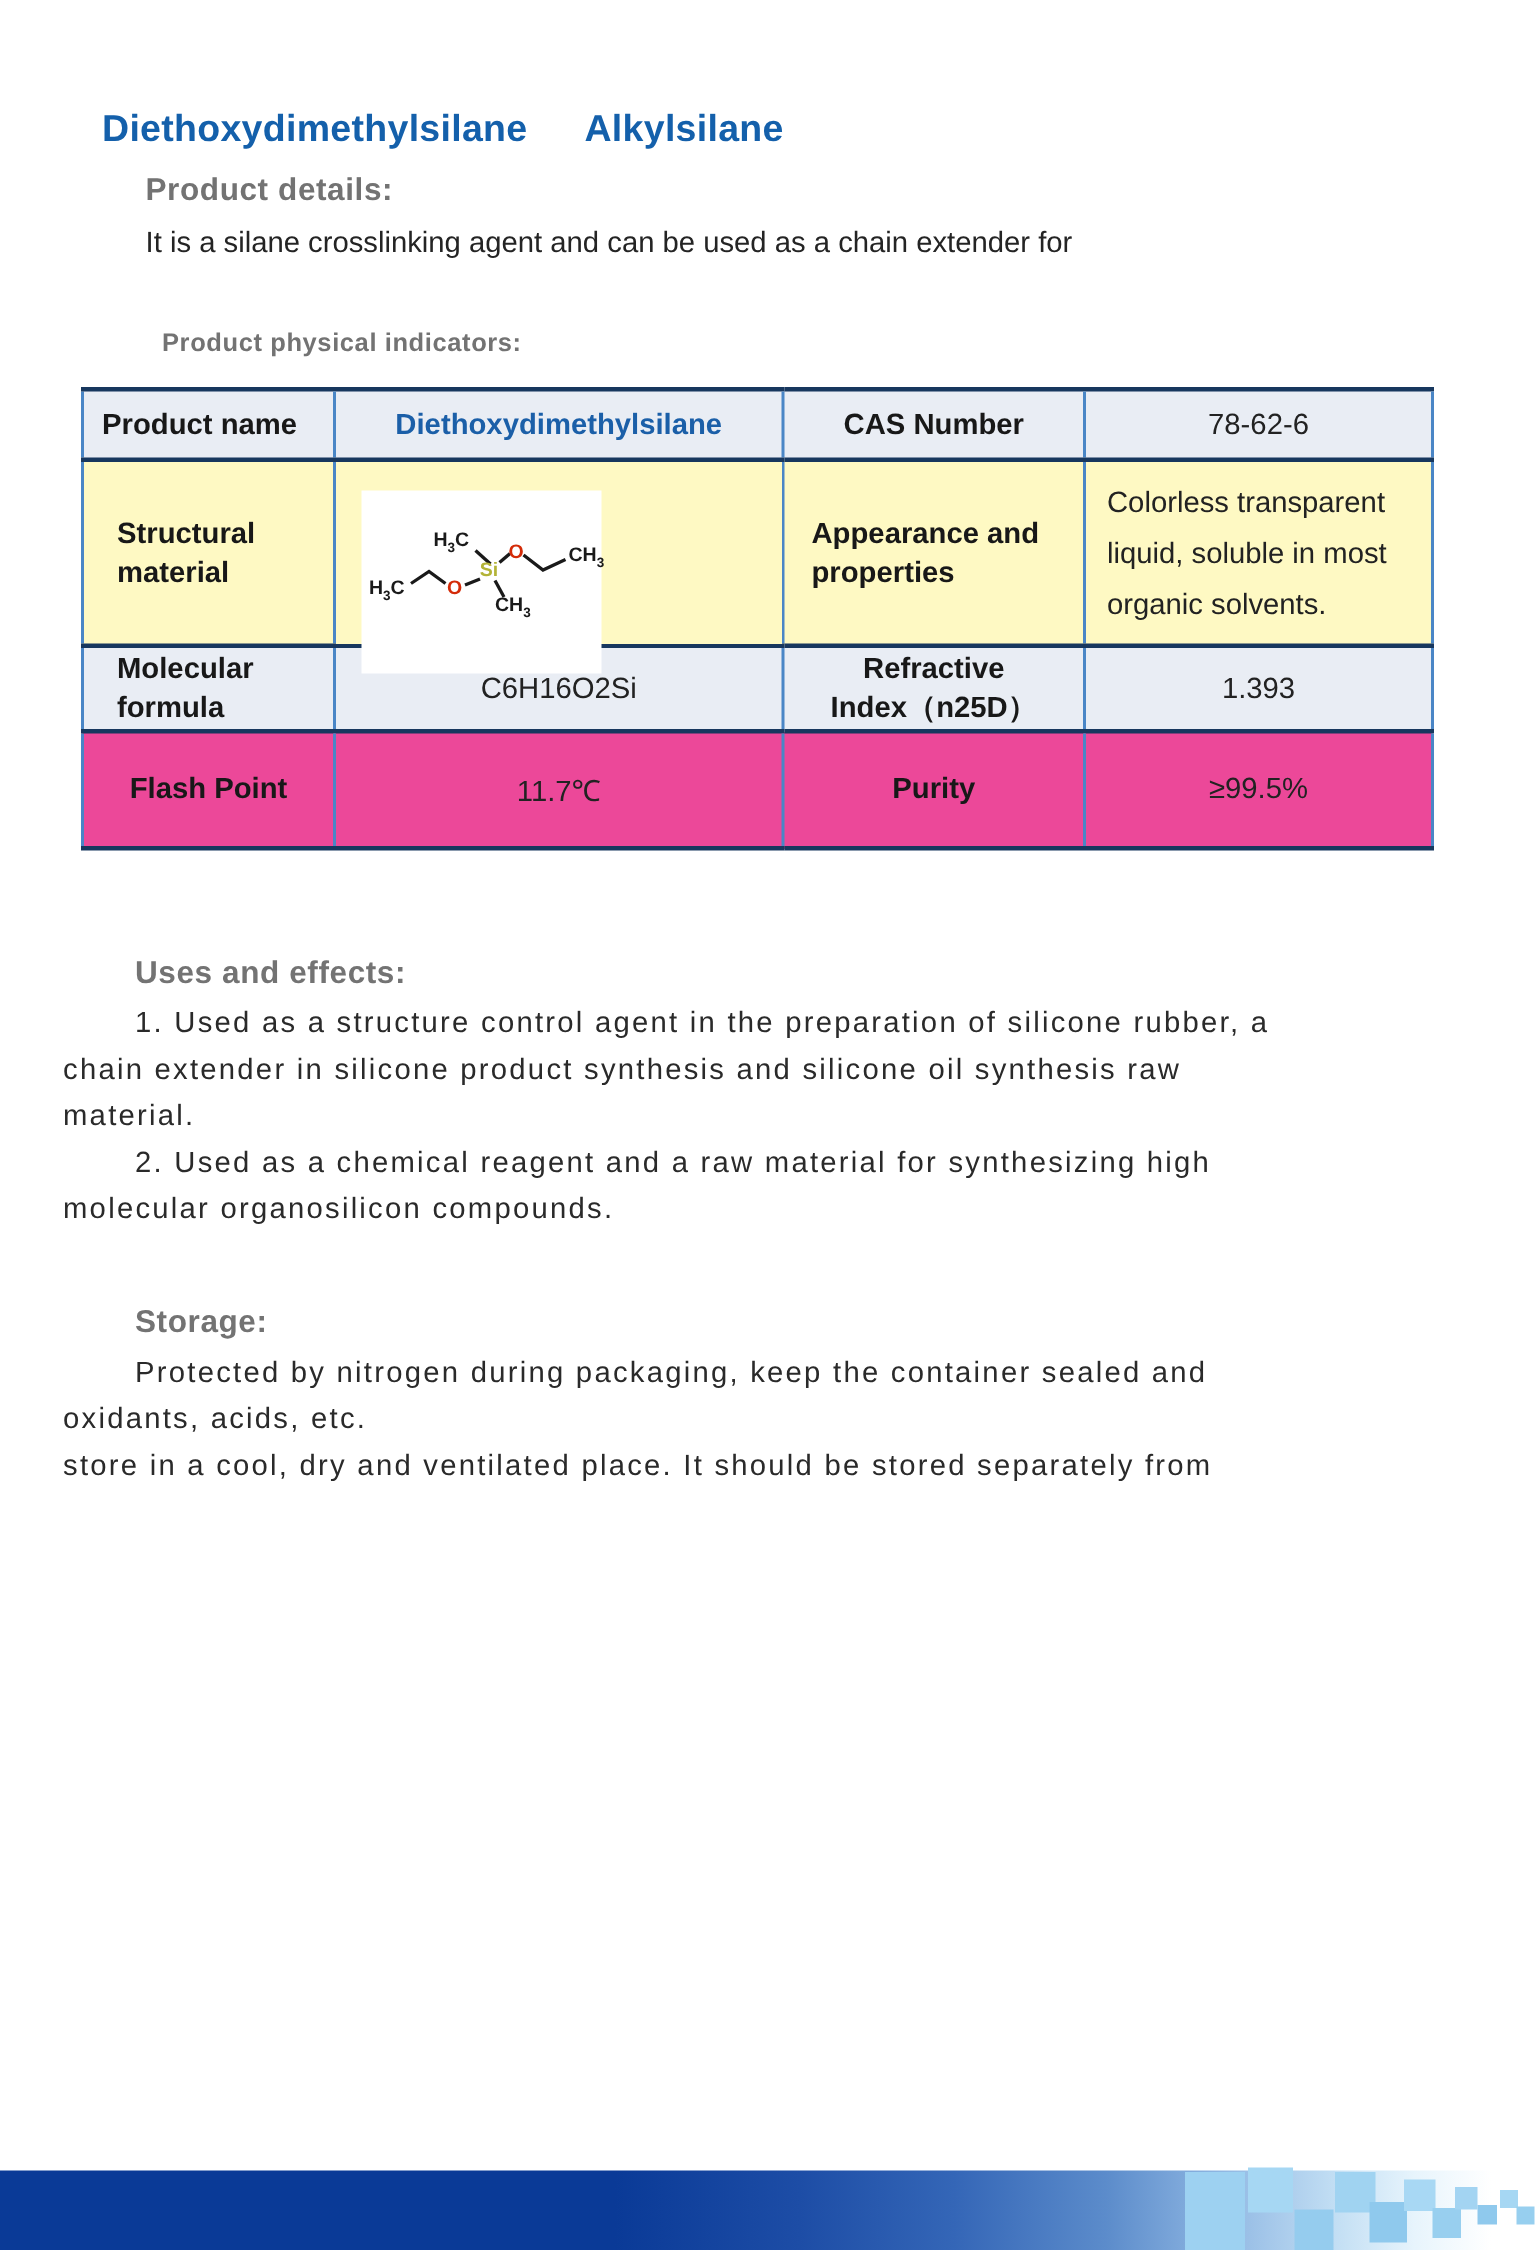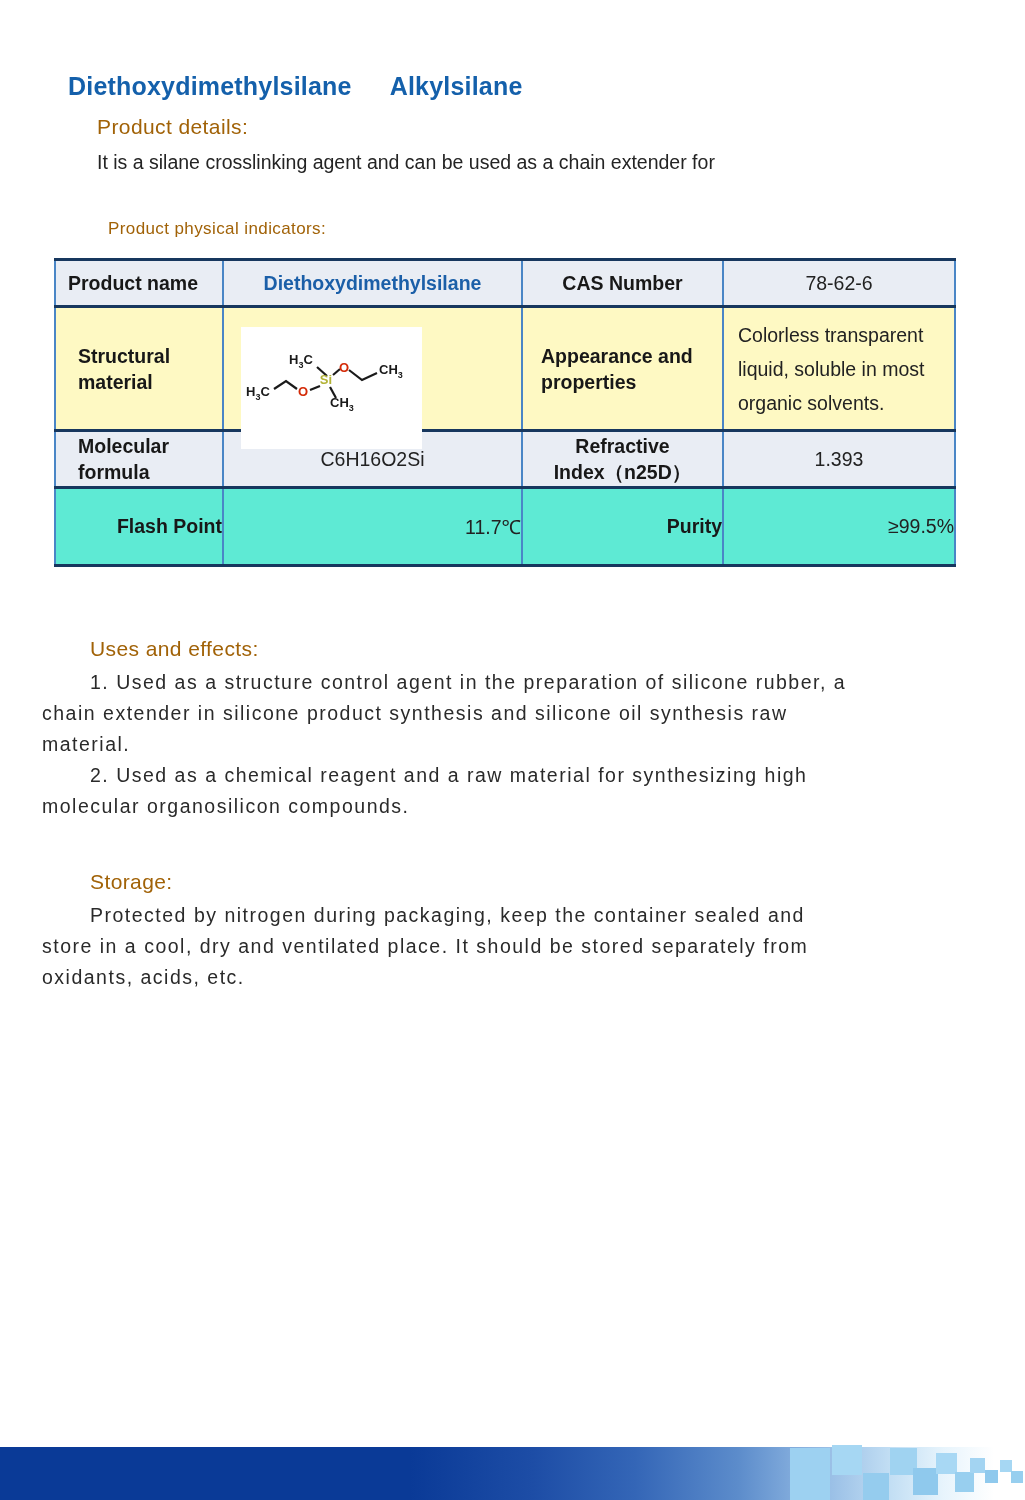--- a/index.html
+++ b/index.html
@@ -17,21 +17,21 @@
   .doc-title {
     left: 68px; top: 72px;
     font-size: 25px; font-weight: bold;
     color: #1460ab; letter-spacing: 0.2px;
     white-space: nowrap;
   }
   .doc-title .word1 { margin-right: 38px; }
 
   
   .h2 {
-    font-size: 21px; font-weight: normal; color: #a16207;
+    font-size: 21px; font-weight: bold; color: #737373;
     letter-spacing: 0.4px; white-space: nowrap;
   }
   .h-details { left: 97px; top: 115px; }
   .h-indicators { left: 108px; top: 219px; font-size: 17px; }
   .h-uses { left: 90px; top: 637px; }
   .h-storage { left: 90px; top: 870px; }
 
   
   .para { font-size: 19.5px; line-height: 32px; color: #242424; }
   .p-details { left: 57px; top: 146px; width: 820px; }
@@ -52,36 +52,36 @@
   .spec-table td {
     border-left: 2px solid #4a86c6;
     border-right: 2px solid #4a86c6;
     border-top: 3px solid #17375e;
     border-bottom: 3px solid #17375e;
     padding: 0; vertical-align: middle;
     overflow: visible;
   }
   .spec-table tr.row-light td { background: #e9edf4; }
   .spec-table tr.row-dark td { background: #fef9c3; }
-  .spec-table tr.row-last td { background: #5eead4; text-align: right; }
+  .spec-table tr.row-last td { background: #ec4899; }
   .lbl { font-weight: bold; color: #181818; }
   .val { color: #222222; }
   .cell-center { text-align: center; }
   .pad-l { padding-left: 22px !important; text-align: left; }
   .pad-l-sm { padding-left: 12px !important; text-align: left; }
   .pad-l-md { padding-left: 18px !important; text-align: left; }
   .product-name-val { color: #1b5fa8; font-weight: bold; }
   .appearance-val { line-height: 34px; padding-left: 14px !important; padding-right: 6px !important; text-align: left; }
   .two-line { line-height: 26px; }
 
   
   .structure-cell { position: relative; }
   .structure-box {
     position: absolute; left: 17px; top: 19px;
-    width: 181px; height: 122px;
+    width: 160px; height: 122px;
     background: #ffffff; z-index: 3;
   }
   .structure-box svg { display: block; }
 
   
   .footer-bar {
     left: 0; top: 1447px; width: 1025px; height: 53px;
     background: linear-gradient(90deg,
       #0a3a97 0%, #0a3a97 40%, #1d4da6 52%, #3466b7 62%,
       #5c8ccb 72%, #93bae4 80%, #c3dff4 87%, #e7f4fc 92%, #ffffff 97%);
@@ -170,22 +170,22 @@
   <div>material.</div>
 </div>
 <div class="abs para para-wide p-uses2">
   <div class="line-first">2. Used as a chemical reagent and a raw material for synthesizing high</div>
   <div>molecular organosilicon compounds.</div>
 </div>
 
 <div class="abs h2 h-storage">Storage:</div>
 <div class="abs para para-wide p-storage">
   <div class="line-first">Protected by nitrogen during packaging, keep the container sealed and</div>
+  <div>oxidants, acids, etc.</div>
   <div>store in a cool, dry and ventilated place. It should be stored separately from</div>
-  <div>oxidants, acids, etc.</div>
 </div>
 
 <div class="abs footer-bar"></div>
 <div class="abs footer-pixels">
     <div class="pixel" style="left: 790px; top: 1448px; width: 40px; height: 52px; background: rgb(157, 209, 241);"></div>
     <div class="pixel" style="left: 832px; top: 1445px; width: 30px; height: 30px; background: rgb(166, 215, 243);"></div>
     <div class="pixel" style="left: 863px; top: 1473px; width: 26px; height: 27px; background: rgb(149, 204, 238);"></div>
     <div class="pixel" style="left: 890px; top: 1448px; width: 27px; height: 27px; background: rgb(160, 211, 241);"></div>
     <div class="pixel" style="left: 913px; top: 1468px; width: 25px; height: 27px; background: rgb(143, 201, 237);"></div>
     <div class="pixel" style="left: 936px; top: 1453px; width: 21px; height: 21px; background: rgb(168, 216, 244);"></div>

